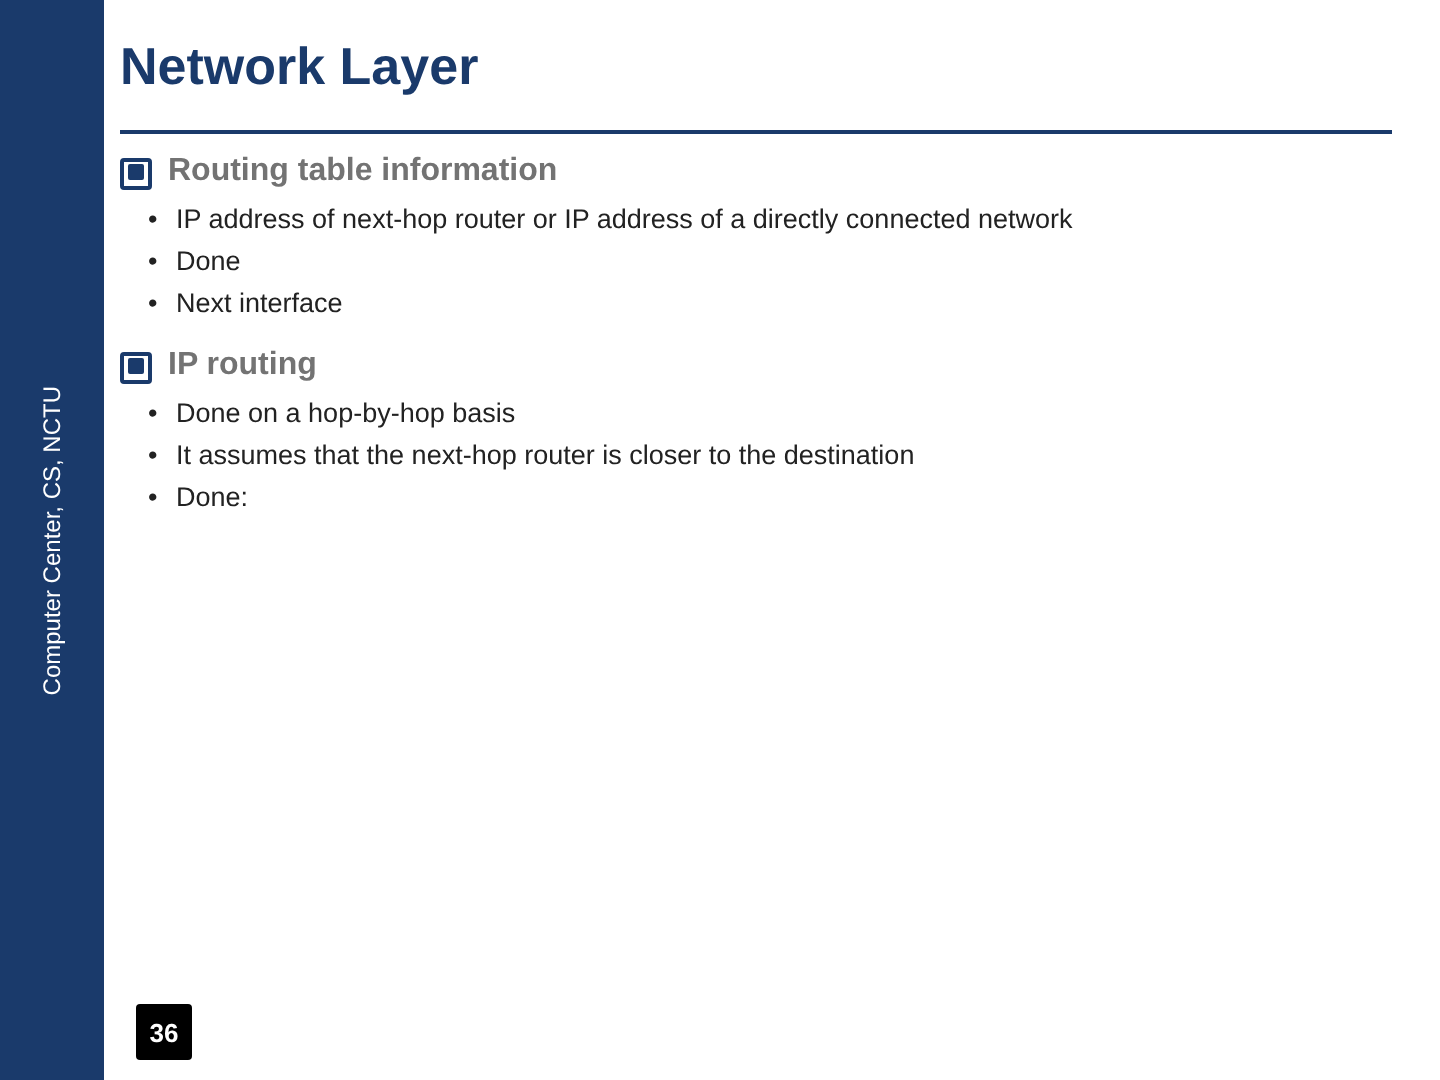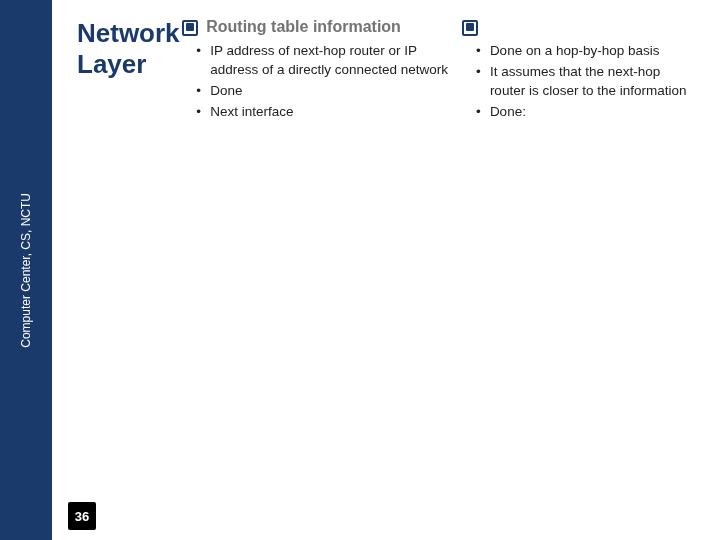--- a/index.html
+++ b/index.html
@@ -28,22 +28,22 @@
       writing-mode: vertical-rl;
       transform: rotate(180deg);
       text-align: center;
       line-height: 1.4;
       white-space: nowrap;
     }
 
     .main-content {
       flex: 1;
       display: flex;
-      flex-direction: row;
-      padding: 18px 24px 12px 25px;
+      flex-direction: column;
+      padding: 18px 24px 12px 8px;
       position: relative;
     }
 
     .title-block {
       margin-bottom: 10px;
     }
 
     .title-line1 {
       font-size: 26px;
       font-weight: bold;
@@ -157,22 +157,23 @@
     <ul class="bullet-list">
       <li>IP address of next-hop router or IP address of a directly connected network</li>
       <li>Done</li>
       <li>Next interface</li>
     </ul>
   </div>
 
   <div class="section">
     <div class="section-header">
       <div class="checkbox-icon"></div>
+      <span class="section-title">IP routing</span>
     </div>
     <ul class="bullet-list">
       <li>Done on a hop-by-hop basis</li>
-      <li>It assumes that the next-hop router is closer to the information</li>
+      <li>It assumes that the next-hop router is closer to the destination</li>
       <li>Done:</li>
     </ul>
   </div>
 
   <div class="page-number">36</div>
 </div>
 
 </body></html>

